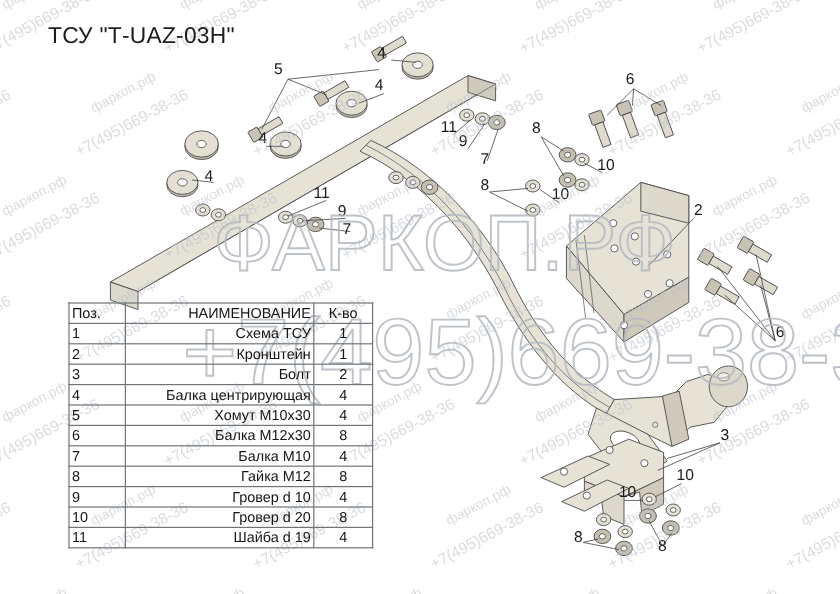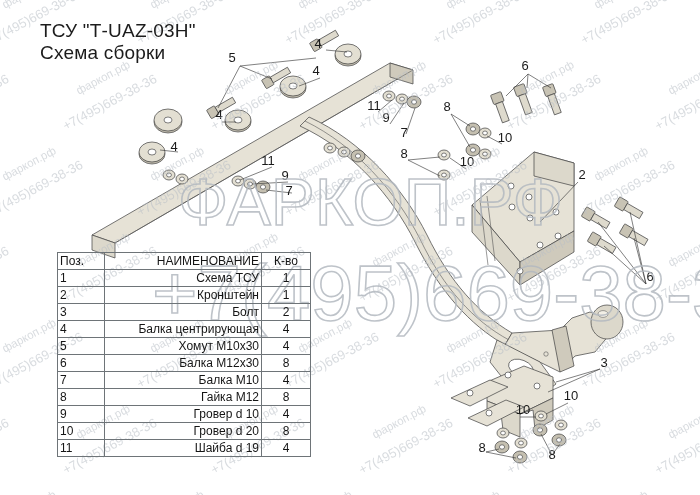--- a/index.html
+++ b/index.html
@@ -383,21 +383,20 @@
       <div class="wm-t small" style="left: 592px; top: 516px;">фаркоп.рф</div>
     </div>
 
   <svg id="wm-big" viewBox="0 0 700 495">
     <text id="wm-brand" x="178" y="225" font-size="66" stroke-width="1.8">ФАРКОП.РФ</text>
     <text id="wm-phone" x="152" y="320" font-size="78" stroke-width="1.8">+7(495)669-38-36</text>
   </svg>
 
   <div id="title">
     <div>ТСУ "Т-UAZ-03Н"</div>
-    <div>Схема сборки</div>
   </div>
 
   <table id="parts">
     <thead>
       <tr>
         <td class="c-pos">Поз.</td>
         <td class="c-name">НАИМЕНОВАНИЕ</td>
         <td class="c-qty">К-во</td>
       </tr>
     </thead>

